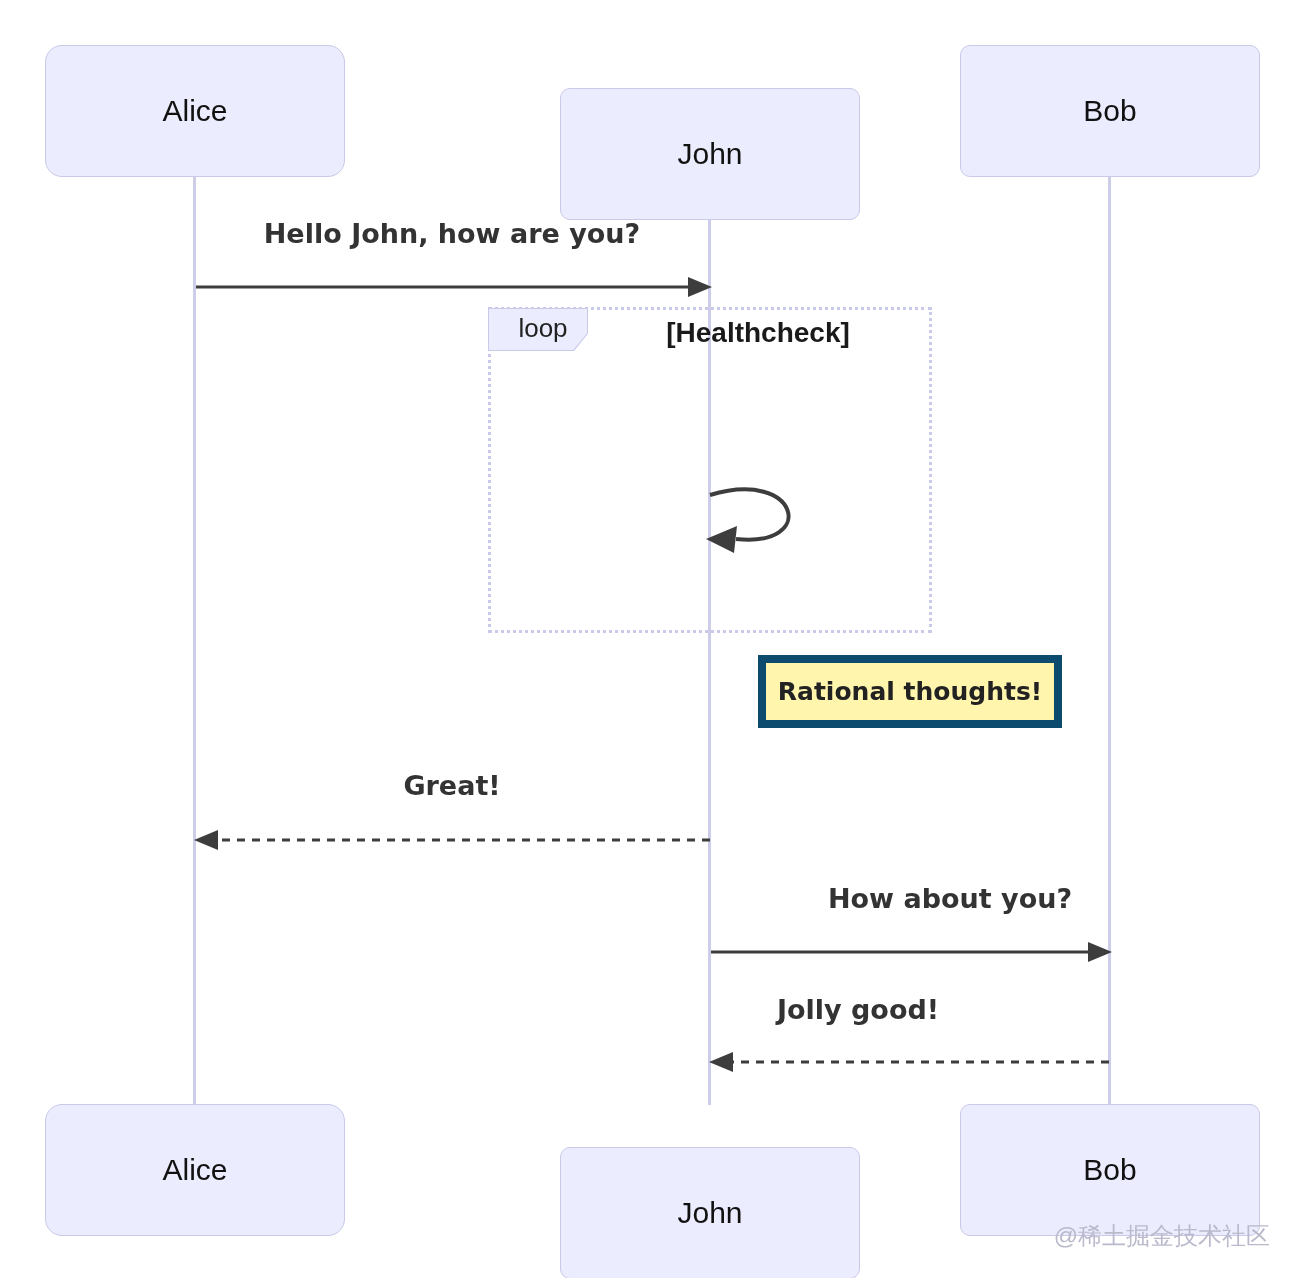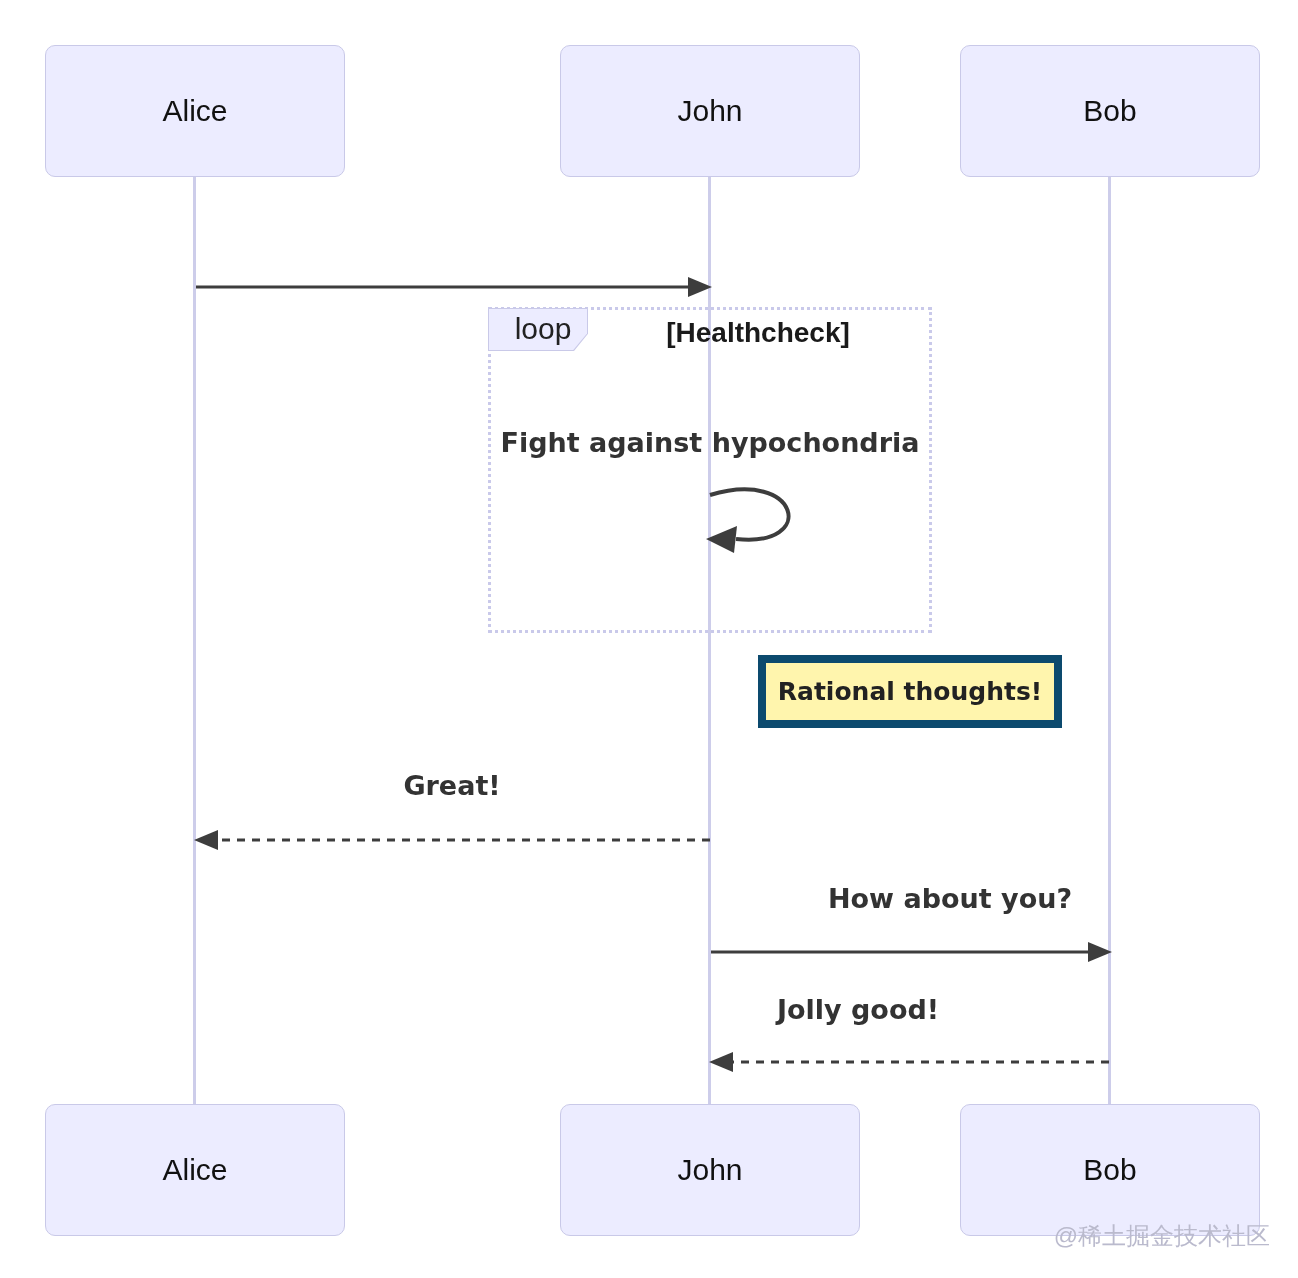--- a/index.html
+++ b/index.html
@@ -26,22 +26,22 @@
     border-radius: 10px;
     display: flex;
     align-items: center;
     justify-content: center;
   }
   .actor-label {
     font-family: "Liberation Sans", sans-serif;
     font-size: 30px;
     color: #111111;
   }
-  .actor.alice { left: 45px; }
-  .actor.john  { left: 560px; }
+  .actor.alice { left: 45px; border-radius: 17px; }
+  .actor.john  { left: 560px; margin-top: 43px; }
   .actor.bob   { left: 960px; }
   .actor.top    { top: 45px; }
   .actor.bottom { top: 1104px; }
 
   
   .lifeline {
     position: absolute;
     top: 177px;
     height: 928px;
     width: 3px;
@@ -102,21 +102,21 @@
     width: 98px;
     height: 41px;
     background: #ECECFF;
     clip-path: polygon(0 0, 100% 0, 100% 60%, 86% 100%, 0 100%);
     display: flex;
     align-items: center;
     justify-content: center;
   }
   .loop-tab-label {
     font-family: "Liberation Sans", sans-serif;
-    font-size: 30px;
+    font-size: 26px;
     color: #222222;
     padding-bottom: 2px;
     margin-left: 10px;
   }
   .loop-condition {
     position: absolute;
     left: 758px;
     top: 317px;
     transform: translateX(-50%);
     white-space: nowrap;
@@ -208,21 +208,21 @@
     <line x1="710" y1="840" x2="218" y2="840" stroke="#3D3D3D" stroke-width="3" stroke-dasharray="8 7"></line>
     <polygon points="194,840 218,830 218,850" fill="#3D3D3D"></polygon>
 
     <line x1="711" y1="952" x2="1090" y2="952" stroke="#3D3D3D" stroke-width="3"></line>
     <polygon points="1112,952 1088,942 1088,962" fill="#3D3D3D"></polygon>
 
     <line x1="1109" y1="1062" x2="733" y2="1062" stroke="#3D3D3D" stroke-width="3" stroke-dasharray="8 7"></line>
     <polygon points="709,1062 733,1052 733,1072" fill="#3D3D3D"></polygon>
   </svg>
 
-  <div class="msg m-fight">Fight against hypochondria</div>
+  <div class="msg m-hello">Hello John, how are you?</div>
   <div class="msg m-great">Great!</div>
   <div class="msg m-how">How about you?</div>
   <div class="msg m-jolly">Jolly good!</div>
 
   <div class="note">
     <span class="note-label">Rational thoughts!</span>
   </div>
 
   <div class="watermark">@稀土掘金技术社区</div>
 

